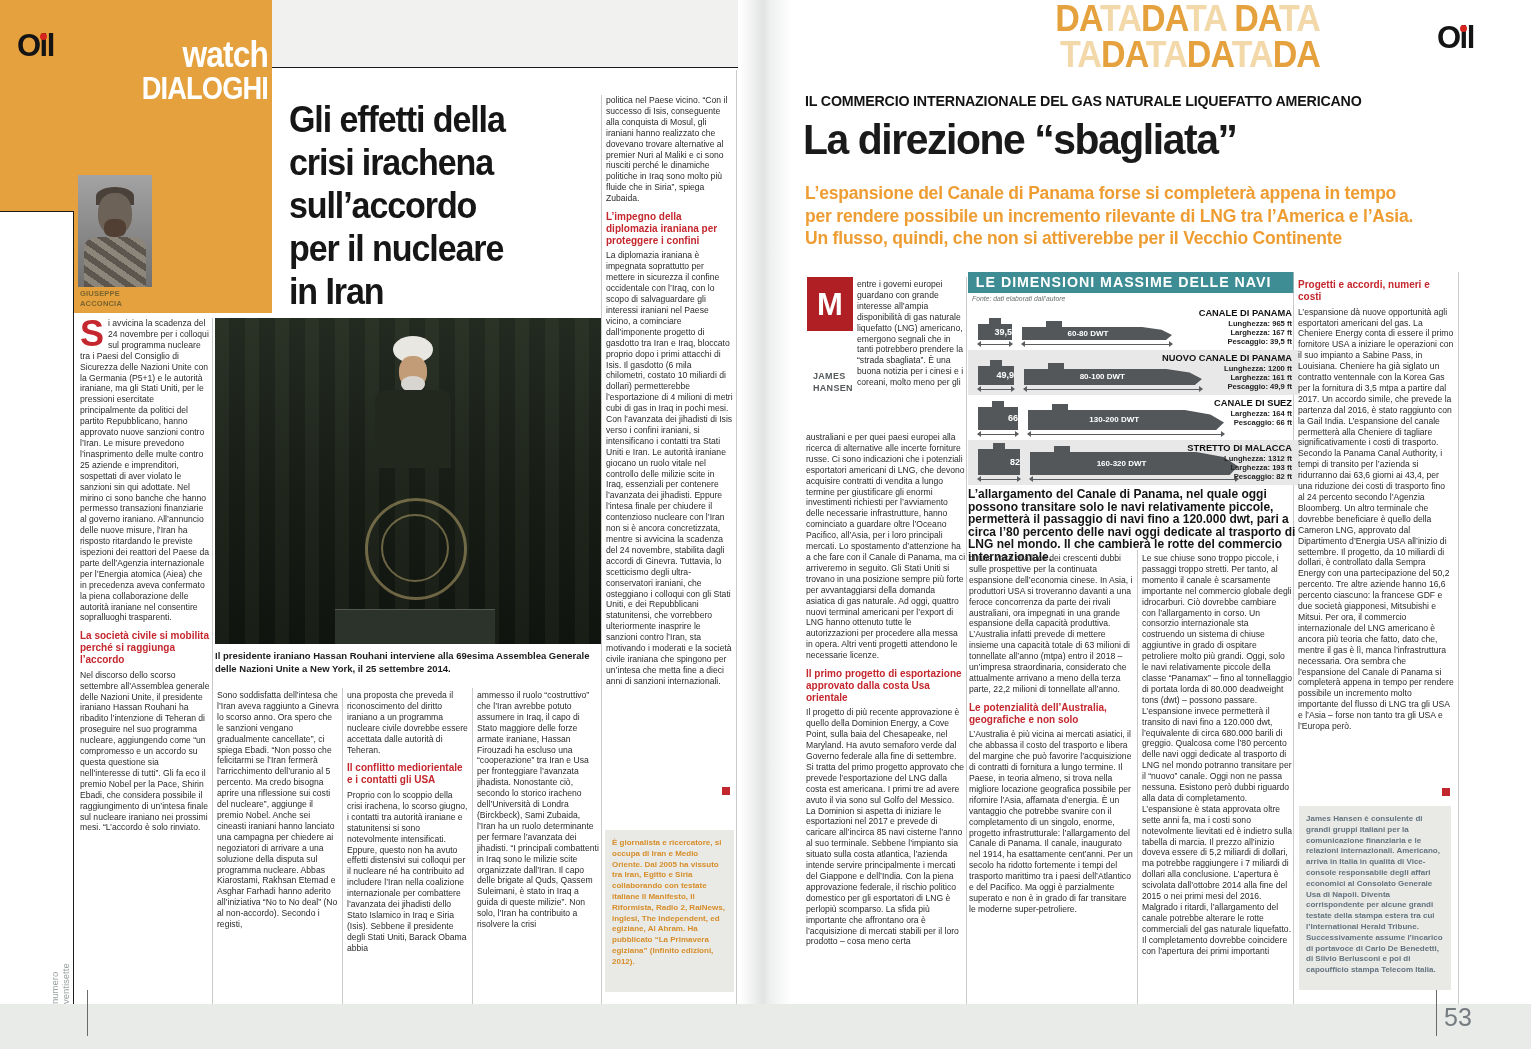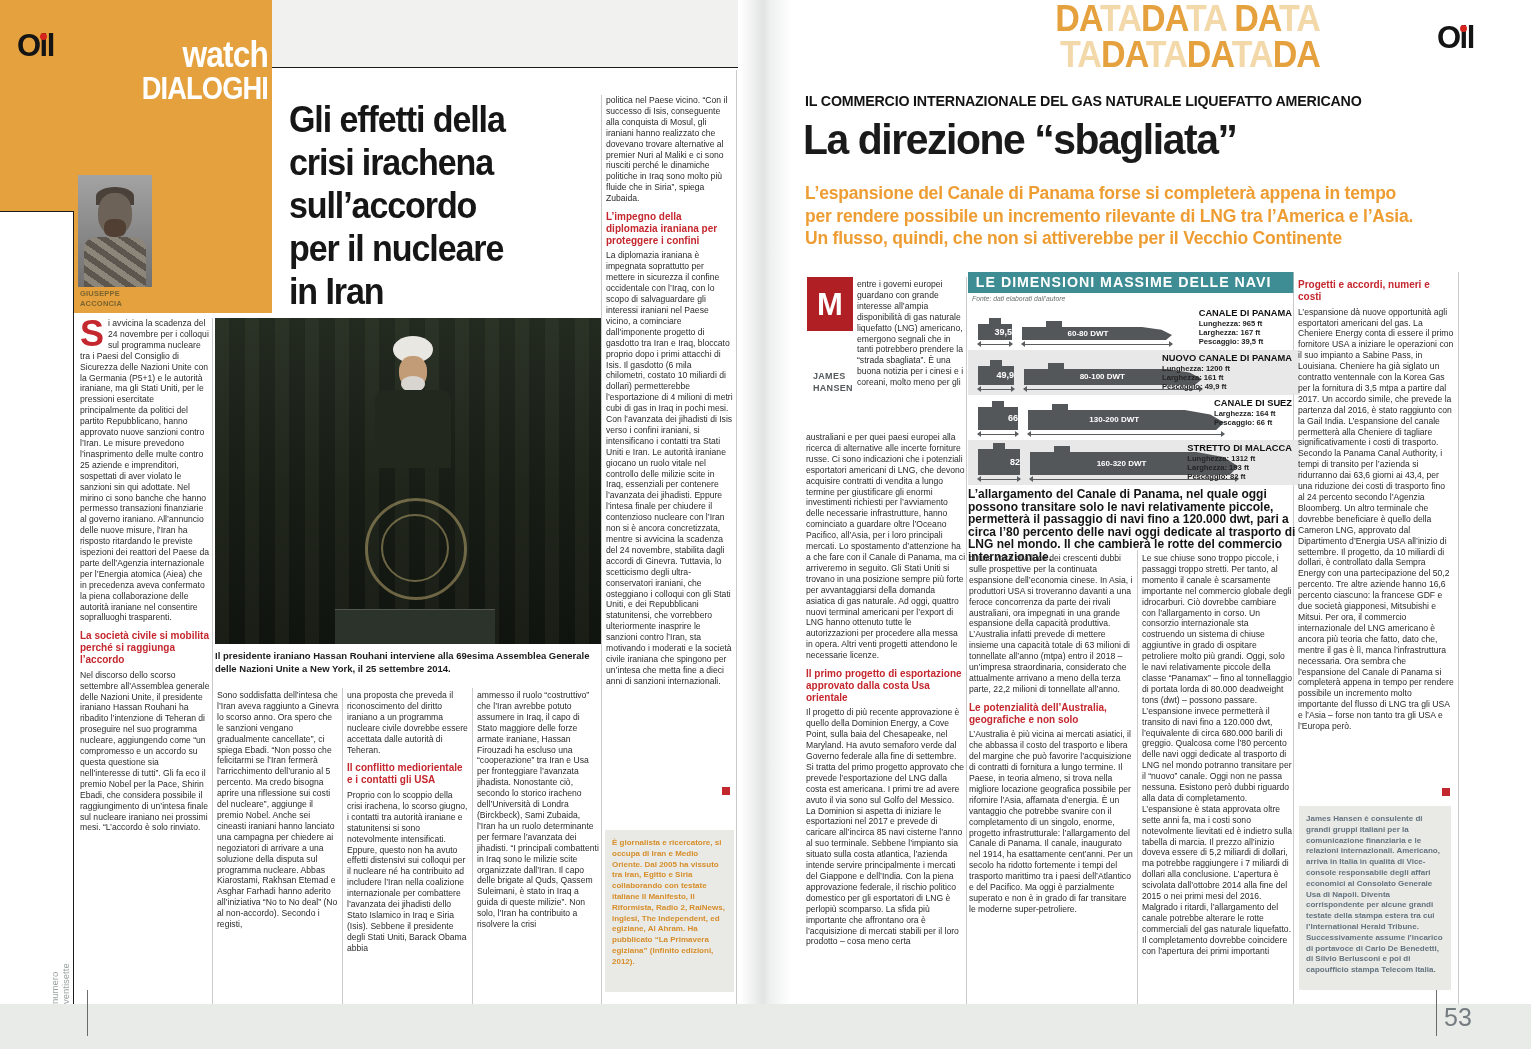--- a/index.html
+++ b/index.html
@@ -44,21 +44,21 @@
   .ship-row.shaded{background:#e7e8e7;}
   .beam-box{position:absolute;background:#54575a;color:#fff;font-weight:bold;font-size:9px;text-align:right;z-index:1;}
   .mast{position:absolute;background:#54575a;z-index:1;}
   .hull{position:absolute;background:#54575a;z-index:1;clip-path:polygon(0 0,80% 0,93% 22%,100% 62%,96% 100%,0 100%);margin-top:15px;}
   .hull span{display:block;color:#fff;font-size:8px;font-weight:bold;text-align:center;padding-right:12%;}
   .deck{position:absolute;background:#54575a;z-index:1;}
   .arr{position:absolute;height:1px;background:#5a5d5f;}
   .arr::before,.arr::after{content:"";position:absolute;top:-3px;border-top:3px solid transparent;border-bottom:3px solid transparent;}
   .arr::before{left:-1px;border-right:4px solid #5a5d5f;}
   .arr::after{right:-1px;border-left:4px solid #5a5d5f;}
-  .ship-labels{position:absolute;right:8px;top:3px;text-align:left;z-index:2;}
+  .ship-labels{position:absolute;right:8px;top:3px;text-align:right;z-index:2;}
   .ship-name{font-size:9.3px;font-weight:bold;color:#101010;line-height:10.5px;}
   .ship-spec{font-size:7.6px;font-weight:bold;color:#232323;line-height:9.3px;}
   .lead{position:absolute;font-size:12px;font-weight:bold;line-height:12.6px;color:#141414;}
   
   .photo-main{position:absolute;background:linear-gradient(180deg,#232a20 0%,#171c15 55%,#10140f 100%);overflow:hidden;}
   .photo-main .marble{position:absolute;inset:0;background:repeating-linear-gradient(90deg,rgba(150,160,120,.07) 0 14px,rgba(0,0,0,0) 14px 30px);}
   .un-ring{position:absolute;border:3px solid rgba(195,175,115,.5);border-radius:50%;}
   .un-ring.inner{border-width:2px;}
   .turban{position:absolute;background:#e9e7e2;border-radius:50%;}
   .face{position:absolute;background:#c29c77;border-radius:45%;}

